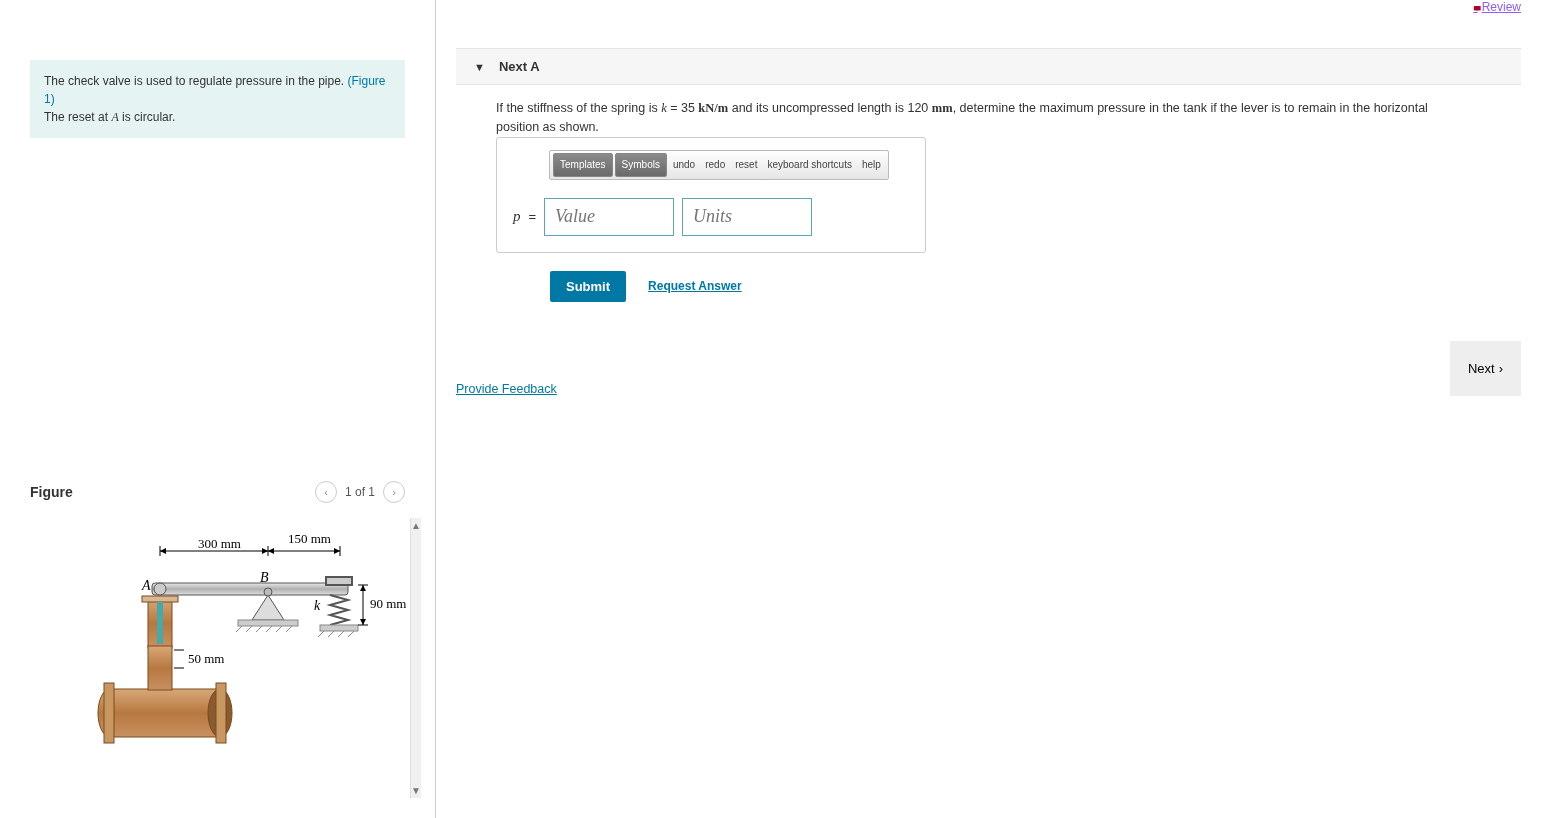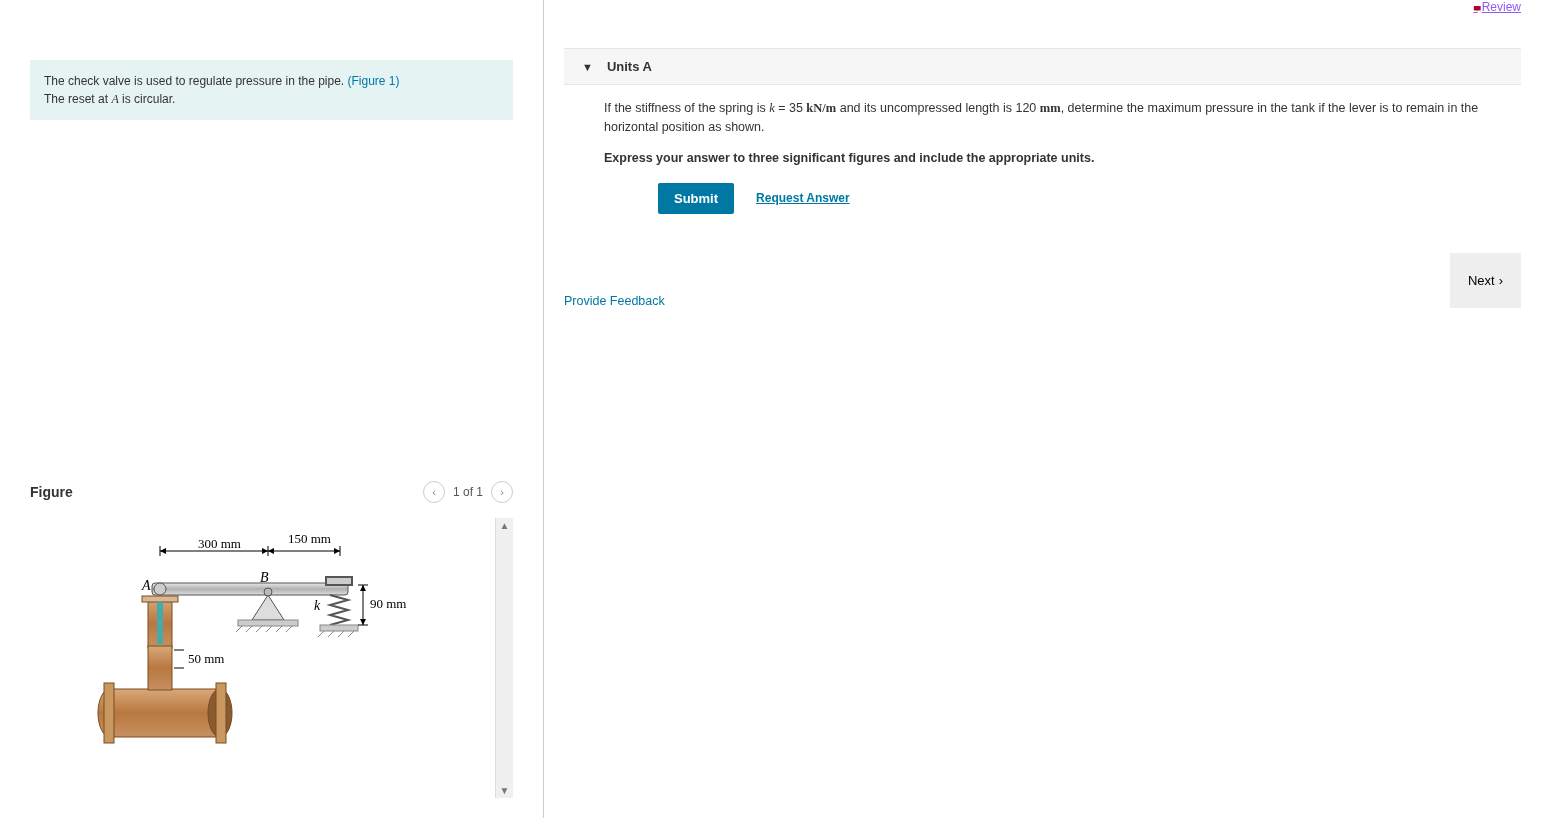--- a/index.html
+++ b/index.html
@@ -1,52 +1,52 @@
 <!DOCTYPE html>
 <html><head>
 <meta charset="utf-8">
 <style>
 * { box-sizing: border-box; margin: 0; padding: 0; }
 body { font-family: Arial, Helvetica, sans-serif; font-size: 13px; color: #333; background: #fff; width: 1551px; height: 818px; overflow: hidden; display: flex; }
-.left-panel { width: 544px; border-right: 1px solid #ccc; padding: 20px 30px; display: flex; flex-direction: column; }
+.left-panel { width: 436px; border-right: 1px solid #ccc; padding: 20px 30px; display: flex; flex-direction: column; }
 .problem-text { background: #e6f3f3; padding: 12px 14px; font-size: 12px; line-height: 1.5; margin-top: 40px; }
 .problem-text a { color: #0077aa; text-decoration: none; }
 .italic-var { font-family: "Times New Roman", serif; font-style: italic; }
 .figure-section { margin-top: auto; margin-bottom: 0; }
 .figure-header { display: flex; align-items: center; justify-content: space-between; margin-bottom: 15px; text-align: right; }
 .figure-title { font-weight: bold; font-size: 14px; }
 .pager { display: flex; align-items: center; gap: 8px; font-size: 12px; color: #555; }
 .pager-btn { width: 22px; height: 22px; border: 1px solid #ccc; border-radius: 50%; background: #fff; display: flex; align-items: center; justify-content: center; cursor: pointer; color: #888; font-size: 11px; }
 .figure-body { height: 280px; border-top: 0; position: relative; display: flex; }
 .figure-svg-wrap { flex: 1; position: relative; }
 .scroll-col { width: 18px; background: #f0f0f0; border-left: 1px solid #ddd; display: flex; flex-direction: column; justify-content: space-between; align-items: center; padding: 2px 0; }
 .scroll-arrow { color: #777; font-size: 10px; cursor: pointer; }
 .right-panel { flex: 1; padding: 0 30px 20px 20px; position: relative; }
 .review-link { position: absolute; top: 0; right: 30px; color: #8b5cf6; font-size: 12px; text-decoration: underline; }
 .review-link::before { content: "■■ "; color: #b00030; font-size: 9px; letter-spacing: -3px; margin-right: 4px; }
 .part-bar { background: #f6f6f6; border: 1px solid #e5e5e5; border-left: none; border-right: none; padding: 10px 18px; margin-top: 48px; display: flex; align-items: center; gap: 14px; }
 .part-toggle { color: #333; font-size: 11px; }
 .part-title { font-weight: bold; font-size: 13px; }
 .question-body { padding: 14px 0 0 40px; max-width: 1000px; }
-.q-text { font-size: 12.5px; line-height: 1.5; margin-bottom: 14px; }
+.q-text { font-size: 12.5px; line-height: 1.5; }
 .q-instr { font-weight: bold; font-size: 12.5px; margin-bottom: 16px; }
 .answer-box { border: 1px solid #ccc; border-radius: 3px; padding: 12px 16px 16px 16px; width: 430px; }
 .toolbar { border: 1px solid #bbb; border-radius: 2px; background: linear-gradient(#fefefe,#e6e6e6); display: inline-flex; align-items: center; height: 30px; margin-left: 36px; padding: 0 2px; }
 .tool-btn { border: 1px solid #888; background: linear-gradient(#8a8a8a,#6a6a6a); color: #fff; font-size: 10px; height: 24px; padding: 0 6px; margin: 0 1px; border-radius: 2px; display: flex; align-items: center; cursor: pointer; }
 .tool-icon { color: #444; font-size: 10px; padding: 0 5px; cursor: pointer; }
 .input-row { display: flex; align-items: center; gap: 8px; margin-top: 18px; }
 .var-label { font-family: "Times New Roman", serif; font-style: italic; font-size: 15px; }
 .eq { font-size: 13px; }
 .value-input, .units-input { border: 1px solid #5aa6b8; height: 38px; font-family: "Times New Roman", serif; font-style: italic; font-size: 18px; color: #999; padding: 0 10px; background: #fff; }
 .value-input { width: 130px; }
 .units-input { width: 130px; }
 .action-row { margin-top: 18px; display: flex; align-items: center; gap: 22px; margin-left: 40px; padding-left: 14px; }
 .submit-btn { background: #0078a4; color: #fff; border: none; padding: 8px 16px; font-size: 13px; font-weight: bold; cursor: pointer; border-radius: 2px; }
 .req-answer { color: #0078a4; font-size: 12px; font-weight: bold; text-decoration: underline; cursor: pointer; }
-.feedback-link { color: #0078a4; font-size: 12.5px; cursor: pointer; margin-top: 40px; display: inline-block; }
+.feedback-link { color: #0078a4; font-size: 12.5px; text-decoration: underline; cursor: pointer; margin-top: 40px; display: inline-block; }
 .next-btn { position: absolute; right: 30px; background: #eee; border: none; padding: 20px 18px; font-size: 13px; cursor: pointer; display: flex; align-items: center; gap: 4px; }
 .bottom-row { display: flex; justify-content: space-between; align-items: center; margin-top: 40px; }
 .unit-span { font-family: "Times New Roman", serif; font-weight: bold; }
 </style>
 </head>
 <body>
 
 <div class="left-panel">
   <div class="problem-text">
     <span>The check valve is used to regulate pressure in the pipe. </span>
@@ -162,29 +162,45 @@
       </div>
     </div>
   </div>
 </div>
 
 <div class="right-panel">
   <a href="#" class="review-link">Review</a>
 
   <div class="part-bar">
     <span class="part-toggle">▼</span>
-    <span class="part-title">Units A</span>
+    <span class="part-title">Next A</span>
   </div>
 
   <div class="question-body">
     <p class="q-text">
       <span>If the stiffness of the spring is </span><span class="italic-var">k</span><span> = 35 </span><span class="unit-span">kN/m</span><span> and its uncompressed length is 120 </span><span class="unit-span">mm</span><span>, determine the maximum pressure in the tank if the lever is to remain in the horizontal position as shown.</span>
     </p>
-    <p class="q-instr">Express your answer to three significant figures and include the appropriate units.</p>
-
+
+    <div class="answer-box">
+      <div class="toolbar">
+        <button class="tool-btn">Templates</button>
+        <button class="tool-btn">Symbols</button>
+        <span class="tool-icon">undo</span>
+        <span class="tool-icon">redo</span>
+        <span class="tool-icon">reset</span>
+        <span class="tool-icon">keyboard shortcuts</span>
+        <span class="tool-icon">help</span>
+      </div>
+      <div class="input-row">
+        <span class="var-label">p</span>
+        <span class="eq">=</span>
+        <input class="value-input" placeholder="Value" style="">
+        <input class="units-input" placeholder="Units" style="">
+      </div>
+    </div>
 
     <div class="action-row">
       <button class="submit-btn">Submit</button>
       <a class="req-answer">Request Answer</a>
     </div>
   </div>
 
   <div class="bottom-row">
     <a class="feedback-link">Provide Feedback</a>
     <button class="next-btn">

